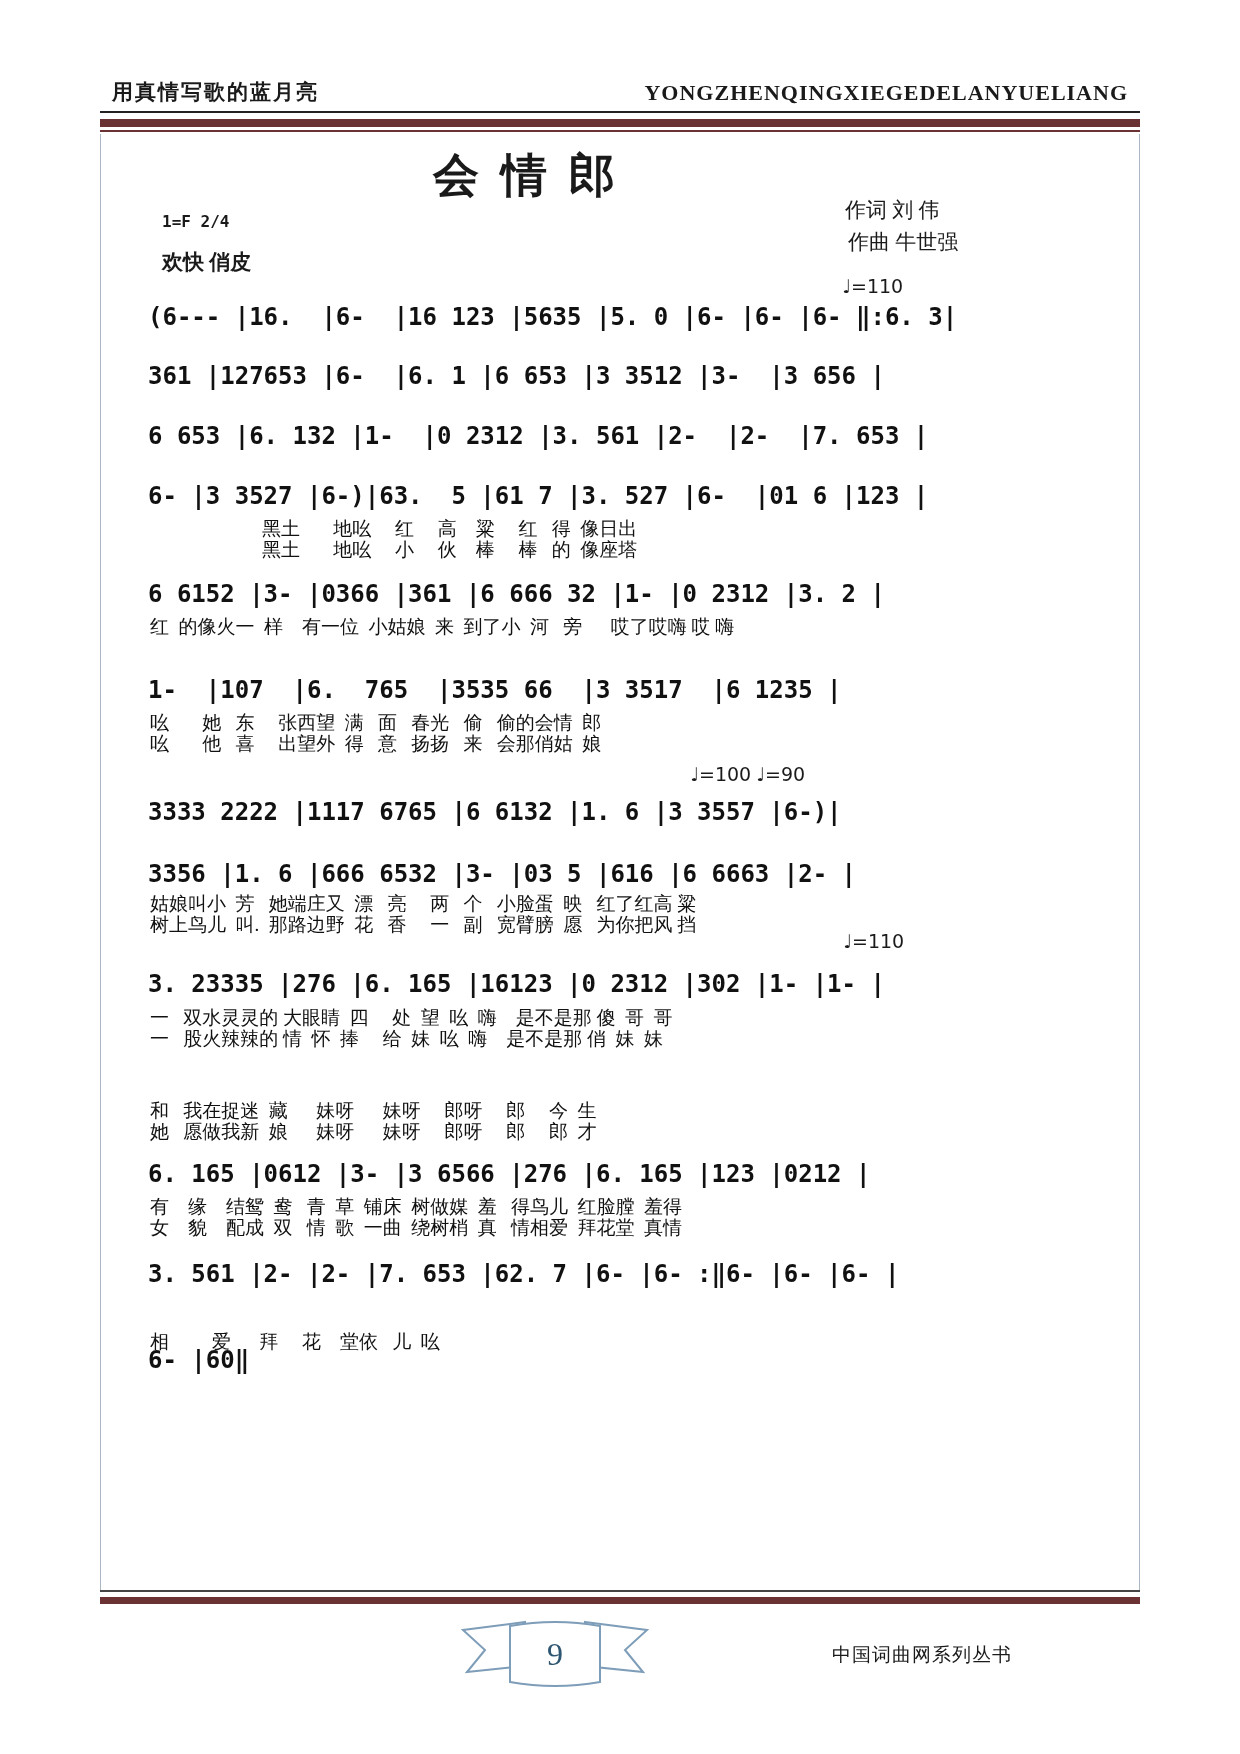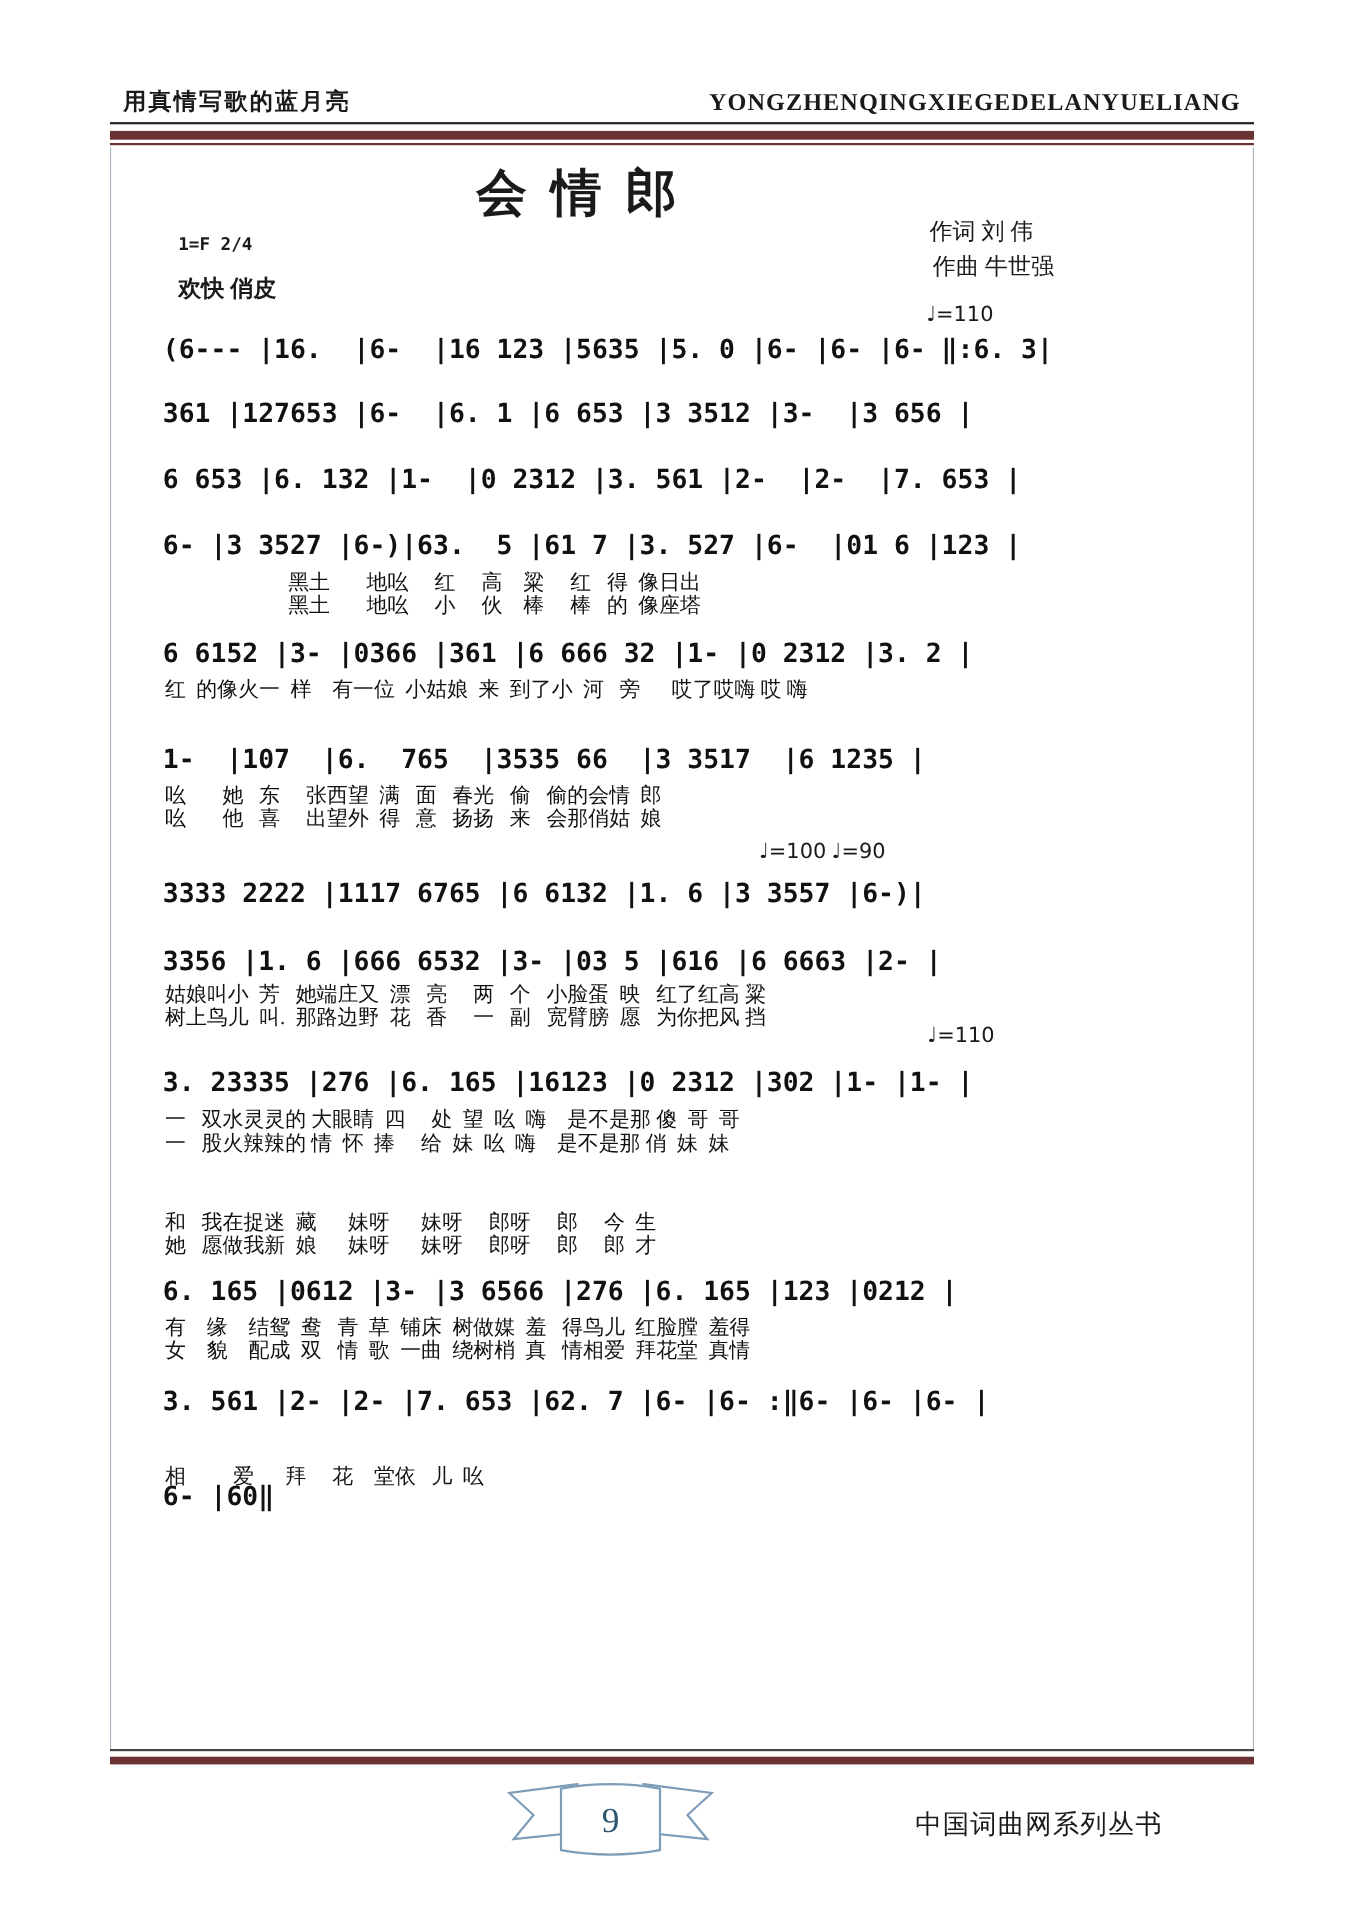--- a/index.html
+++ b/index.html
@@ -41,21 +41,21 @@
   .n7{top:860px;} .l7a{top:891px;} .l7b{top:912px;}
   .n8{top:970px;} .l8a{top:1005px;} .l8b{top:1026px;}
   .n9{top:1066px;} .l9a{top:1098px;} .l9b{top:1119px;}
   .n10{top:1160px;} .l10a{top:1194px;} .l10b{top:1215px;}
   .n11{top:1260px;} .l11a{top:1290px;} .l11b{top:1311px;margin-top:18px;}
   .n12{top:1346px;}
   
   .rule-bottom-thin{left:100px;top:1590px;width:1040px;height:2px;background:#444444;}
   .rule-bottom-maroon{left:100px;top:1597px;width:1040px;height:7px;background:#6a3232;}
   .ribbon{left:455px;top:1610px;}
-  .series{left:832px;top:1642px;font-size:24px;letter-spacing:1px;}
+  .series{left:832px;top:1642px;font-size:19px;letter-spacing:1px;}
   .watermark{left:905px;top:1758px;width:235px;text-align:right;font-size:23px;font-weight:normal;
              font-family:"DejaVu Sans", sans-serif;letter-spacing:1px;}
   .wm-www{color:#2b2b2b;} .wm-ktvc{color:#dd2a2a;} .wm-eight{color:#2f55cc;} .wm-com{color:#1f9e3a;}
 </style>
 </head>
 <body>
 
 <div class="page">
 
   <div class="abs hdr-left">用真情写歌的蓝月亮</div>

